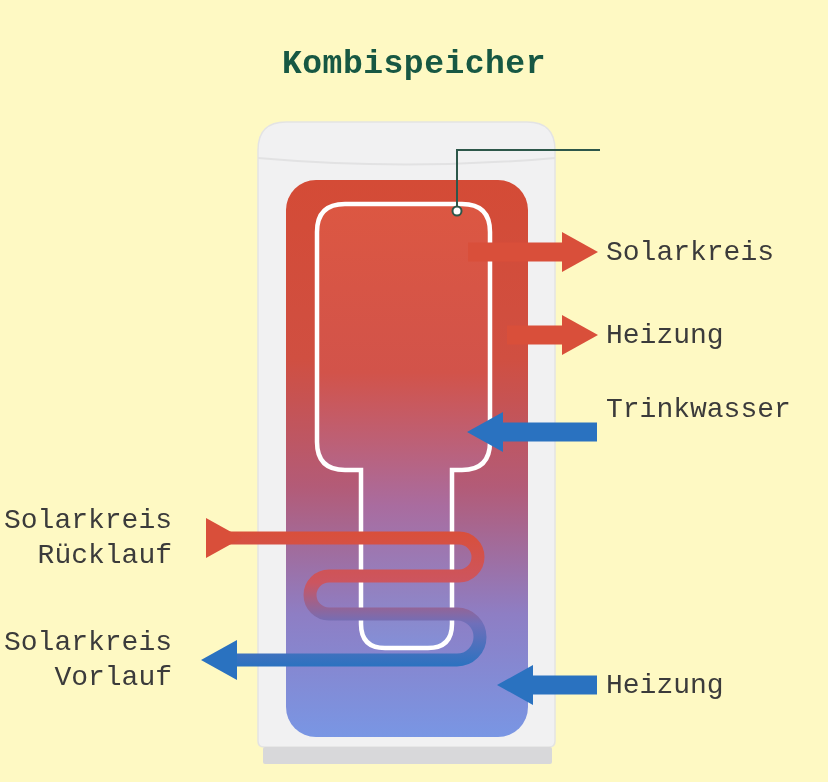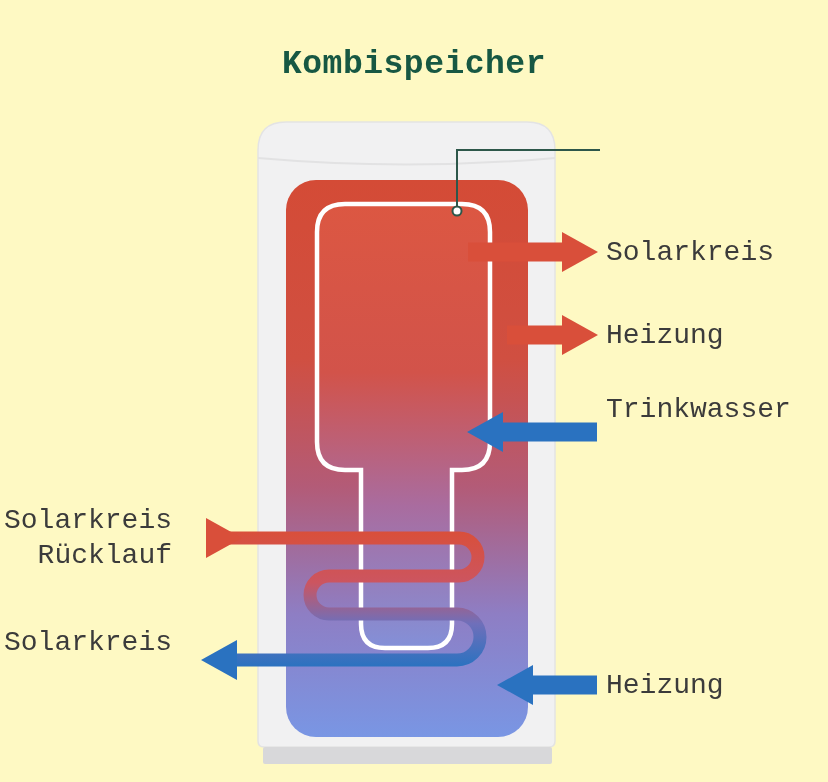--- a/index.html
+++ b/index.html
@@ -112,17 +112,18 @@
 
   <div class="lbl lbl-right" style="top:392px;">Trinkwasser</div>
 
   <div class="lbl lbl-left" style="top:503px;">
     <div>Solarkreis</div>
     <div>Rücklauf</div>
   </div>
 
   <div class="lbl lbl-left" style="top:625px;">
     <div>Solarkreis</div>
+    <div>Vorlauf</div>
   </div>
 
   <div class="lbl lbl-right" style="top:668px;">Heizung</div>
 
 </div>
 
 </body></html>

